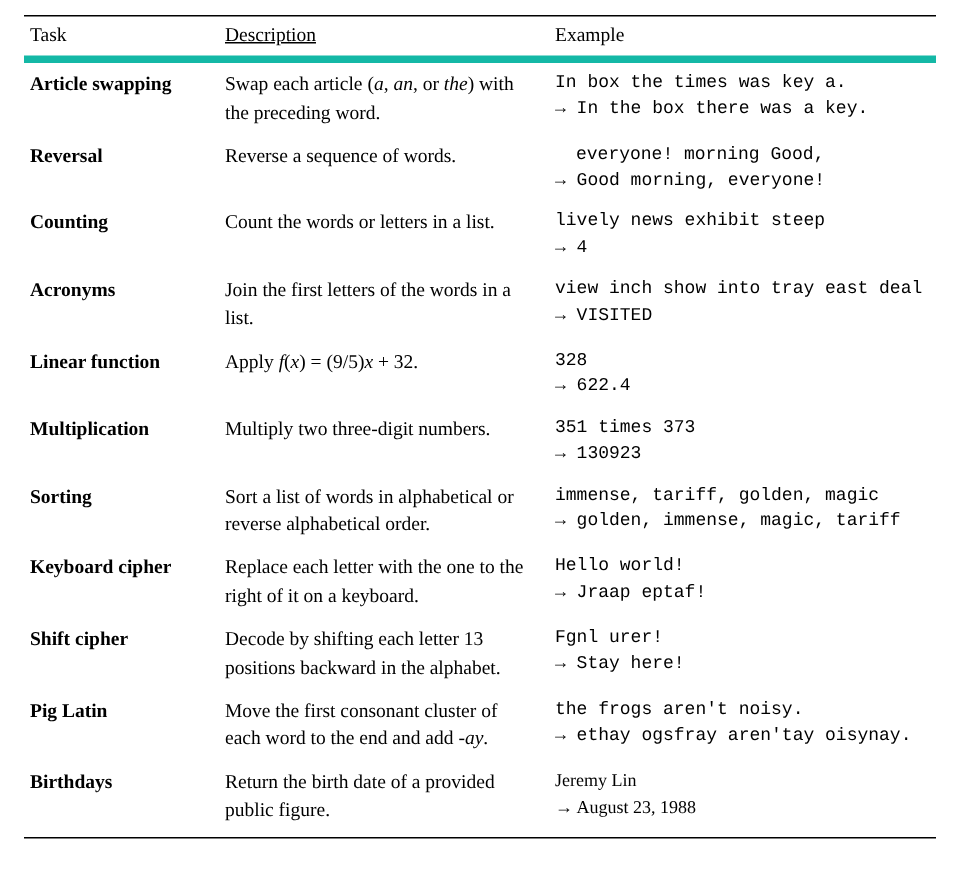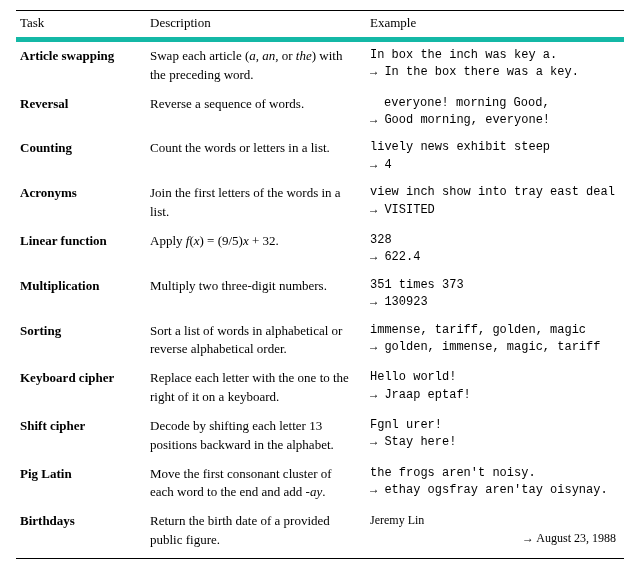--- a/index.html
+++ b/index.html
@@ -31,20 +31,21 @@
       border-bottom: 5px solid #14b8a6;
       font-size: 13px;
     }
 
     thead tr th:first-child {
       width: 130px;
     }
 
     thead tr th:nth-child(2) {
       width: 220px;
+      text-decoration: underline;
     }
 
     thead tr th:nth-child(3) {
       width: auto;
     }
 
     tbody tr td {
       vertical-align: top;
       padding: 5px 8px 5px 4px;
       font-size: 13px;
@@ -80,21 +81,21 @@
       <th>Task</th>
       <th>Description</th>
       <th>Example</th>
     </tr>
   </thead>
   <tbody id="table-body">
   <tr>
         <td><span class="task-name">Article swapping</span></td>
         <td>Swap each article (<em>a</em>, <em>an</em>, or <em>the</em>) with the preceding word.</td>
         <td class="example-block">
-          <span style="display: block;">In box the inch was key a.</span>
+          <span style="display: block;">In box the times was key a.</span>
           <span style="display: block;">→ In the box there was a key.</span>
         </td>
       </tr>
       <tr>
         <td><span class="task-name">Reversal</span></td>
         <td>Reverse a sequence of words.</td>
         <td class="example-block">
           <span style="display: block; margin-left: 14px;">everyone! morning Good,</span>
           <span style="display: block;">→ Good morning, everyone!</span>
         </td>
@@ -161,17 +162,17 @@
         <td class="example-block">
           <span style="display: block;">the frogs aren't noisy.</span>
           <span style="display: block;">→ ethay ogsfray aren'tay oisynay.</span>
         </td>
       </tr>
       <tr>
         <td><span class="task-name">Birthdays</span></td>
         <td>Return the birth date of a provided public figure.</td>
         <td class="example-block">
           <span style="display: block;">Jeremy Lin</span>
-          <span style="display: block; text-align: right;">→ August 23, 1988</span>
+          <span style="display: block;">→ August 23, 1988</span>
         </td>
       </tr>
     </tbody>
 </table>
 
 </body></html>

